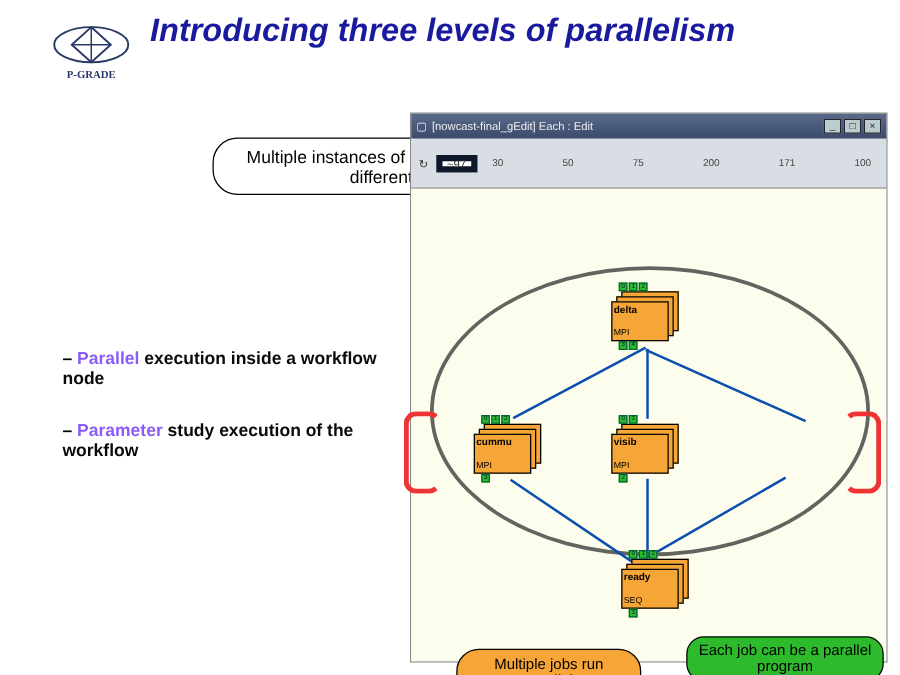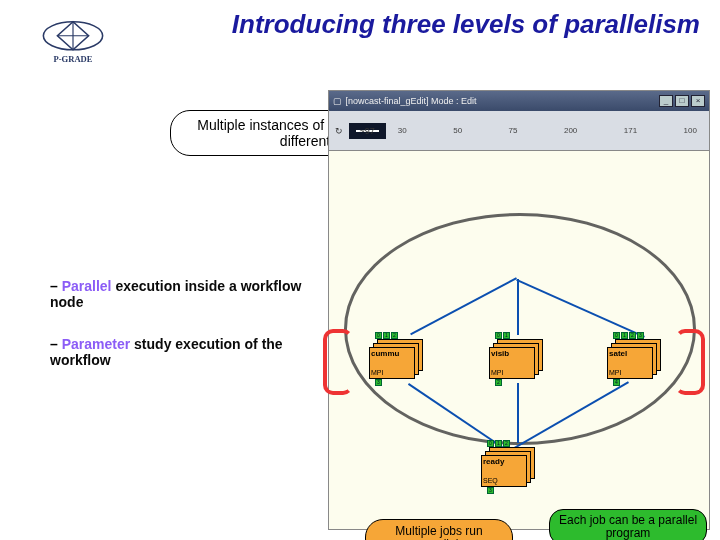--- a/index.html
+++ b/index.html
@@ -1,30 +1,30 @@
 <!DOCTYPE html>
 <html><head>
 <meta charset="utf-8">
 <style>
   *{box-sizing:border-box;margin:0;padding:0}
   body{width:720px;height:540px;font-family:Verdana,Arial,sans-serif;background:#fff;position:relative;overflow:hidden}
-  .title{position:absolute;top:10px;left:120px;right:20px;text-align:right;font-size:26px;font-weight:bold;font-style:italic;color:#1a1a9e;line-height:1.15}
+  .title{position:absolute;top:10px;left:120px;right:20px;text-align:left;font-size:26px;font-weight:bold;font-style:italic;color:#1a1a9e;line-height:1.15}
   .logo{position:absolute;top:18px;left:34px;width:78px;height:48px}
   .logo svg{width:100%;height:100%}
   .callout-top{position:absolute;top:110px;left:170px;width:330px;height:46px;background:#fff;border:1px solid #000;border-radius:20px;display:flex;align-items:center;justify-content:center;font-size:14px;line-height:1.15;text-align:center;padding:4px 12px}
   .bullets{position:absolute;top:278px;left:50px;width:260px;font-size:14px;color:#0a0a0a}
   .bullets .item{margin-bottom:26px;font-weight:bold}
   .bullets .dash{color:#000}
   .bullets .lead{color:#8b5cf6}
   .screenshot{position:absolute;top:90px;left:328px;width:382px;height:440px;background:#f8f8f8;border:1px solid #888}
   .win-tb{position:absolute;top:0;left:0;right:0;height:20px;background:linear-gradient(#5a6a8a,#3a4a6a);display:flex;align-items:center;padding:0 4px;font-size:9px;color:#eee}
   .win-tb .spacer{flex:1}
   .win-tb .btn{width:14px;height:12px;background:#bcc;margin-left:2px;border:1px solid #223;font-size:8px;text-align:center;line-height:10px;color:#223}
   .toolbar{position:absolute;top:20px;left:0;right:0;height:40px;background:#d9dde4;border-bottom:1px solid #888;display:flex;align-items:center;padding:0 6px;font-size:9px;color:#333}
-  .toolbar .field{background:#fff;border:7px solid #0f172a;padding:1px 4px;margin:0 6px;height:14px;font-size:9px;display:inline-flex;align-items:center}
+  .toolbar .field{background:#fff;border:5px solid #0f172a;padding:1px 4px;margin:0 6px;height:14px;font-size:9px;display:inline-flex;align-items:center}
   .toolbar .slider{flex:1;margin:0 6px;height:20px;display:flex;align-items:center;justify-content:space-between;font-size:8px;color:#444}
   .canvas{position:absolute;top:60px;left:0;right:0;bottom:0;background:#fdfdee}
   .oval{position:absolute;top:62px;left:15px;width:352px;height:232px;border:3px solid rgba(60,60,60,.8);border-radius:50%}
   .node{position:absolute;width:54px;height:40px}
   .node .stack{position:absolute;inset:0}
   .node .card{position:absolute;width:46px;height:32px;background:#f6a637;border:1px solid #000}
   .node .card.c1{top:0;left:8px}
   .node .card.c2{top:4px;left:4px}
   .node .card.c3{top:8px;left:0}
   .node .label{position:absolute;top:10px;left:2px;font-size:8px;font-weight:bold;color:#000}
@@ -57,21 +57,21 @@
 <div class="callout-top">Multiple instances of the same workflow with different data files</div>
 
 <div class="bullets">
   <div class="item"><span class="dash">– </span><span class="lead">Parallel</span><span> execution inside a workflow node</span></div>
   <div class="item"><span class="dash">– </span><span class="lead">Parameter</span><span> study execution of the workflow</span></div>
 </div>
 
 <div class="screenshot">
   <div class="win-tb">
     <span>▢</span>
-    <span style="margin-left:4px">[nowcast-final_gEdit] Mode : Edit</span>
+    <span style="margin-left:4px">[nowcast-final_gEdit] Each : Edit</span>
     <span class="spacer"></span>
     <span class="btn">_</span>
     <span class="btn">□</span>
     <span class="btn">×</span>
   </div>
   <div class="toolbar">
     <span>↻</span>
     <span class="field">~97</span>
     <div class="slider">
       <span>30</span>
@@ -87,21 +87,39 @@
     <div class="ring-red l"></div>
     <div class="ring-red r"></div>
 
     <div class="edge" style="top:128px;left:188px;width:2px;height:56px"></div>
     <div class="edge" style="top:128px;left:188px;width:120px;height:2px;transform:rotate(152deg)"></div>
     <div class="edge" style="top:128px;left:188px;width:140px;height:2px;transform:rotate(24deg)"></div>
     <div class="edge" style="top:232px;left:80px;width:130px;height:2px;transform:rotate(34deg)"></div>
     <div class="edge" style="top:232px;left:188px;width:2px;height:60px"></div>
     <div class="edge" style="top:232px;left:300px;width:140px;height:2px;transform:rotate(150deg)"></div>
 
-    <div class="node" style="top:188px;left:40px">
+    <div class="node" style="top:82px;left:160px">
+      <div class="stack">
+          <div class="card c1"></div>
+          <div class="card c2"></div>
+          <div class="card c3"></div>
+        </div>
+      <div class="ports-top">
+          <span class="port">0</span>
+          <span class="port">1</span>
+          <span class="port">2</span>
+        </div>
+      <div class="label">delta</div>
+        <div class="sub">MPI</div>
+      <div class="ports-bot">
+          <span class="port">3</span>
+          <span class="port">4</span>
+        </div>
+    </div>
+    <div class="node" style="top:188px;left:50px">
       <div class="stack">
           <div class="card c1"></div>
           <div class="card c2"></div>
           <div class="card c3"></div>
         </div>
       <div class="ports-top">
           <span class="port">0</span>
           <span class="port">1</span>
           <span class="port">2</span>
         </div>
@@ -120,39 +138,21 @@
       <div class="ports-top">
           <span class="port">0</span>
           <span class="port">1</span>
         </div>
       <div class="label">visib</div>
         <div class="sub">MPI</div>
       <div class="ports-bot">
           <span class="port">2</span>
         </div>
     </div>
-    <div class="node" style="top:188px;left:278px">
-      <div class="stack">
-          <div class="card c1"></div>
-          <div class="card c2"></div>
-          <div class="card c3"></div>
-        </div>
-      <div class="ports-top">
-          <span class="port">0</span>
-          <span class="port">1</span>
-          <span class="port">2</span>
-          <span class="port">3</span>
-        </div>
-      <div class="label">satel</div>
-        <div class="sub">MPI</div>
-      <div class="ports-bot">
-          <span class="port">4</span>
-        </div>
-    </div>
-    <div class="node" style="top:296px;left:152px">
+    <div class="node" style="top:296px;left:168px">
       <div class="stack">
           <div class="card c1"></div>
           <div class="card c2"></div>
           <div class="card c3"></div>
         </div>
       <div class="ports-top">
           <span class="port">0</span>
           <span class="port">1</span>
           <span class="port">2</span>
         </div>

